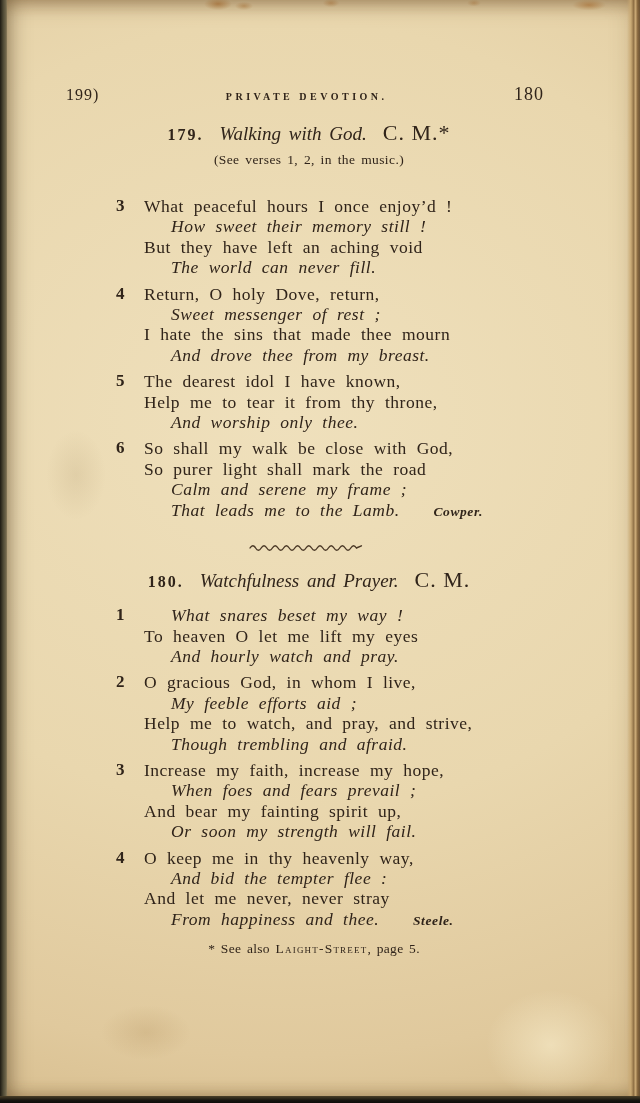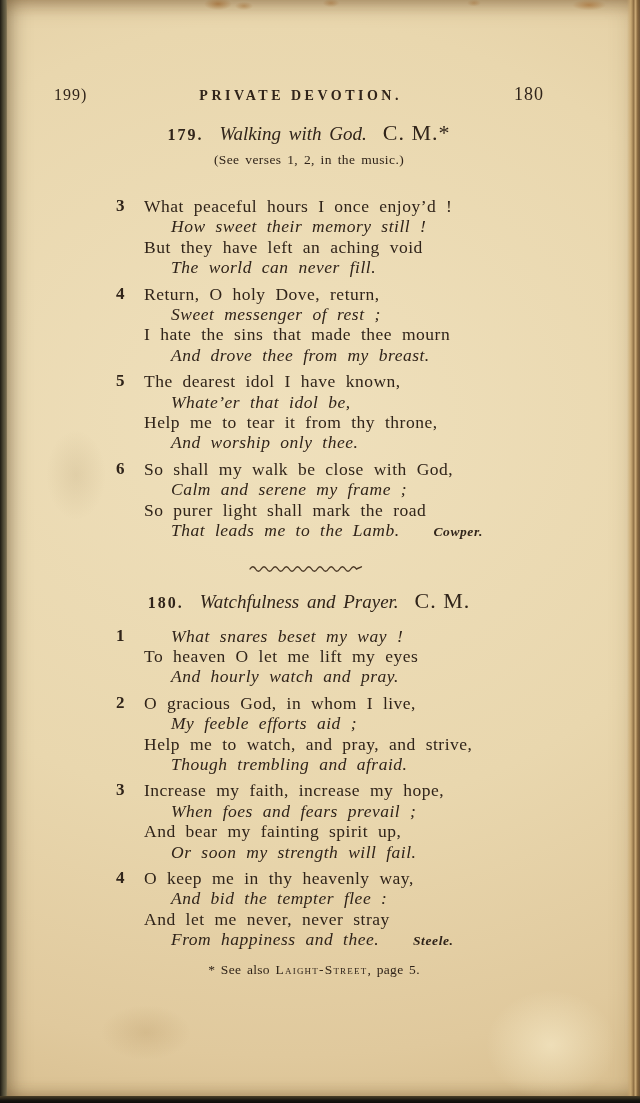--- a/index.html
+++ b/index.html
@@ -49,25 +49,25 @@
     position:absolute;left:480px;top:990px;width:130px;height:110px;z-index:2;pointer-events:none;
     background:radial-gradient(closest-side, rgba(255,246,215,.5), rgba(255,246,215,0));
   }
   .stain3{
     position:absolute;left:40px;top:430px;width:60px;height:90px;z-index:2;pointer-events:none;
     background:radial-gradient(closest-side, rgba(120,90,45,.10), rgba(120,90,45,0));
   }
 
   
   .pagehead{
-    position:absolute;top:84px;left:48px;right:96px;z-index:2;
+    position:absolute;top:84px;left:60px;right:96px;z-index:2;
     display:flex;align-items:baseline;
   }
   .folio{font-size:16px;letter-spacing:1px;}
-  .running{flex:1;text-align:center;font-size:14px;letter-spacing:3.5px;font-weight:bold;}
+  .running{flex:1;text-align:center;font-size:10px;letter-spacing:3.5px;font-weight:bold;}
   .pagenum{font-size:18px;letter-spacing:1px;text-align:center;}
 
   .content{position:absolute;left:110px;top:120px;width:466px;z-index:2;}
 
   .htitle-row{text-align:center;padding-right:80px;margin-bottom:6px;white-space:nowrap;}
   .hnum{font-weight:bold;font-size:16px;letter-spacing:2px;margin-right:12px;}
   .htitle{font-style:italic;font-size:19px;margin-right:12px;word-spacing:3px;}
   .hmeter{font-size:22px;letter-spacing:1px;}
   .hsub{text-align:center;padding-right:80px;font-size:13.5px;letter-spacing:.4px;word-spacing:2px;margin-bottom:28px;}
 
@@ -127,32 +127,31 @@
             <div class="vline in">Sweet messenger of rest ;</div>
             <div class="vline">I hate the sins that made thee mourn</div>
             <div class="vline in">And drove thee from my breast.</div>
           </div>
         </div>
 
         <div class="stanza">
           <span class="vnum">5</span>
           <div class="vlines">
             <div class="vline">The dearest idol I have known,</div>
-            <div class="vline in">Whate’er that idol be,</div>
             <div class="vline">Help me to tear it from thy throne,</div>
             <div class="vline in">And worship only thee.</div>
           </div>
         </div>
 
         <div class="stanza">
           <span class="vnum">6</span>
           <div class="vlines">
             <div class="vline">So shall my walk be close with God,</div>
+            <div class="vline">So purer light shall mark the road</div>
             <div class="vline in">Calm and serene my frame ;</div>
-            <div class="vline">So purer light shall mark the road</div>
             <div class="vline in">
               <span>That leads me to the Lamb.</span>
               <span class="attr">Cowper.</span>
             </div>
           </div>
         </div>
       </section>
 
       <div class="divider">
         <svg width="122" height="9" viewBox="0 0 122 9" xmlns="http://www.w3.org/2000/svg">

